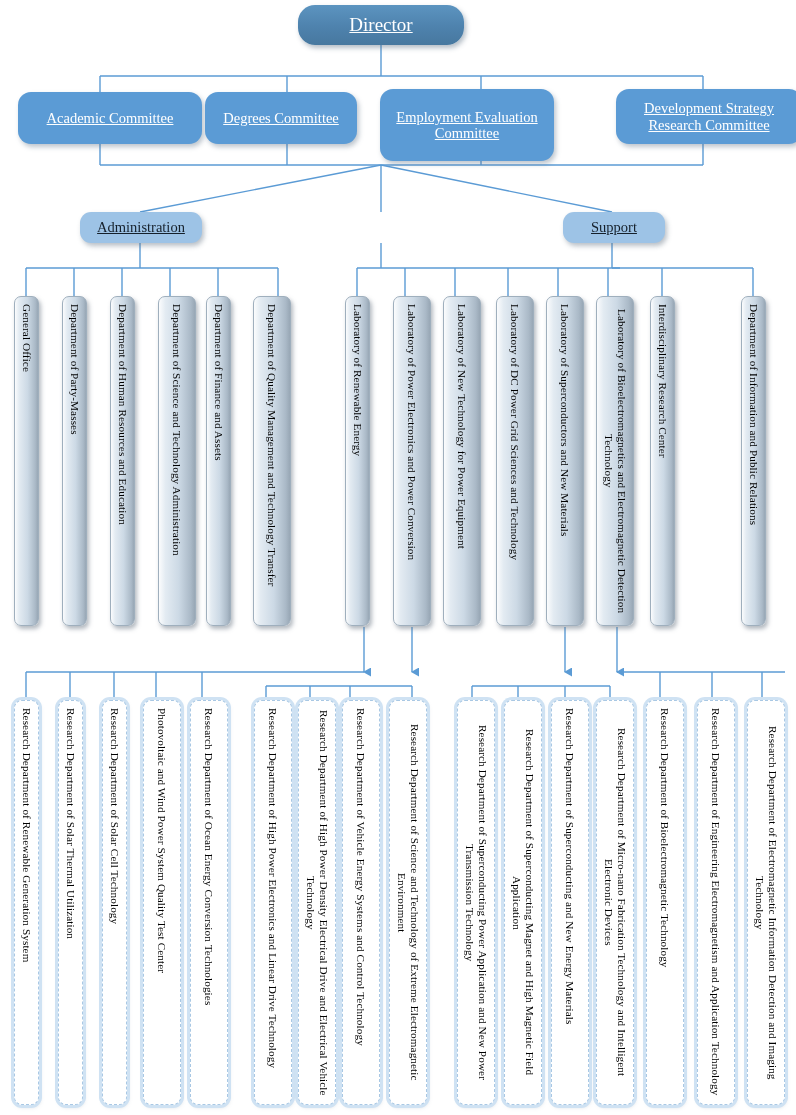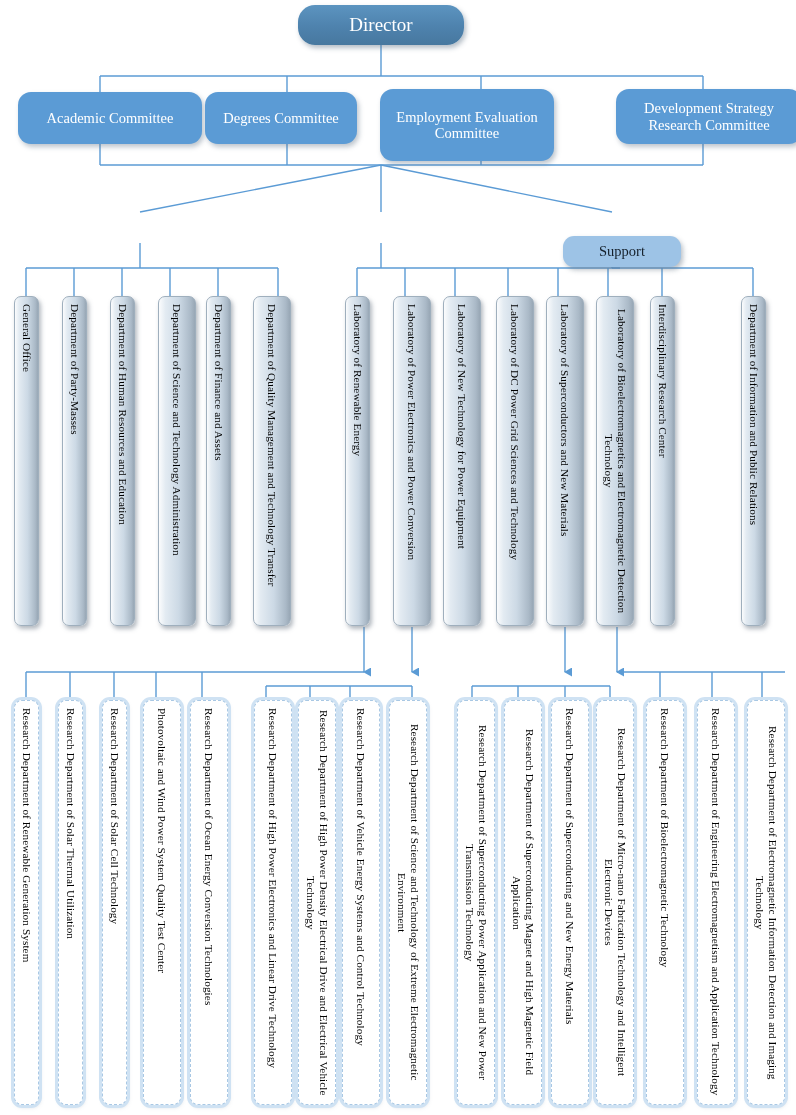--- a/index.html
+++ b/index.html
@@ -81,21 +81,21 @@
     justify-content: center;
   }
   
   .vtext {
     writing-mode: vertical-rl;
     text-orientation: mixed;
     white-space: normal;
     max-height: 100%;
     letter-spacing: .1px;
   }
-  .hlabel { padding: 0 8px; }
+  .hlabel { padding: 0 8px; text-decoration: underline; }
 </style>
 </head>
 <body>
 
 <div id="chart-root">
 
   <svg id="wires" viewBox="0 0 796 1115" width="796" height="1115">
     <defs>
       <marker id="arrowDown" markerWidth="9" markerHeight="9" refX="4.5" refY="7" orient="auto" markerUnits="userSpaceOnUse">
         <path d="M0,0 L9,0 L4.5,8 Z" fill="#5b9bd5"></path>
@@ -184,21 +184,24 @@
   <div class="node n-committee hlabel" style="left:205px; top:92px; width:152px; height:52px;">
     <span>Degrees Committee</span>
   </div>
   <div class="node n-committee hlabel" style="left:380px; top:89px; width:174px; height:72px;">
     <span>Employment Evaluation Committee</span>
   </div>
   <div class="node n-committee hlabel" style="left:592px; top:89px; width:186px; height:55px;margin-left:24px;">
     <span>Development Strategy Research Committee</span>
   </div>
 
-  <div class="node n-division hlabel" style="left:563px; top:212px; width:118px; height:31px;margin-top:24px;">
+  <div class="node n-division hlabel" style="left:80px; top:212px; width:122px; height:31px;">
+    <span>Administration</span>
+  </div>
+  <div class="node n-division hlabel" style="left:563px; top:212px; width:102px; height:31px;">
     <span>Support</span>
   </div>
 
   <div class="node n-vbar" style="left:14px; top:296px; width:25px; height:330px;">
     <span class="vtext">General Office</span>
   </div>
   <div class="node n-vbar" style="left:62px; top:296px; width:25px; height:330px;">
     <span class="vtext">Department of Party-Masses</span>
   </div>
   <div class="node n-vbar" style="left:110px; top:296px; width:25px; height:330px;">

